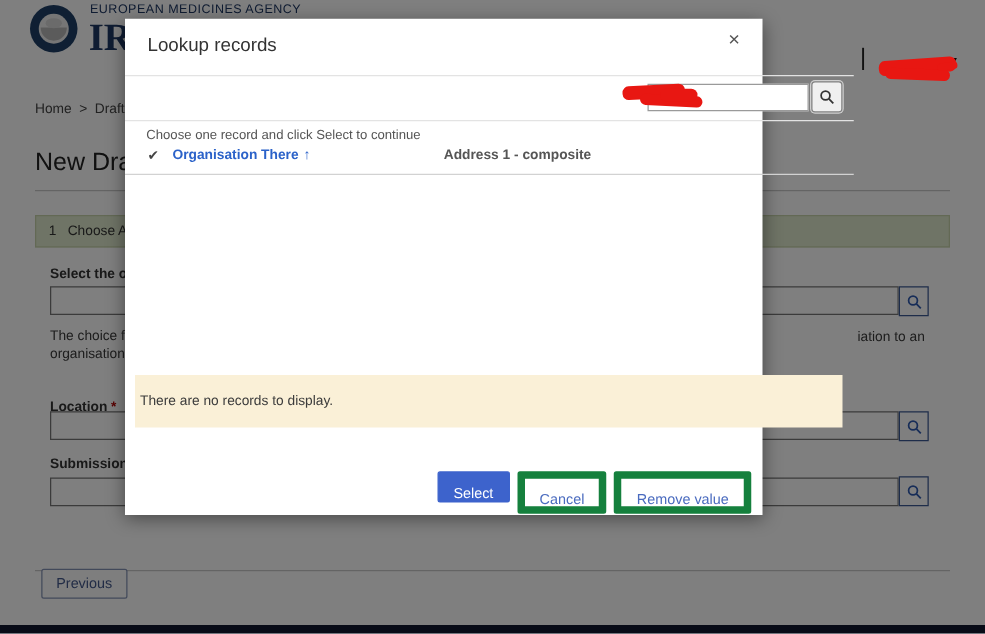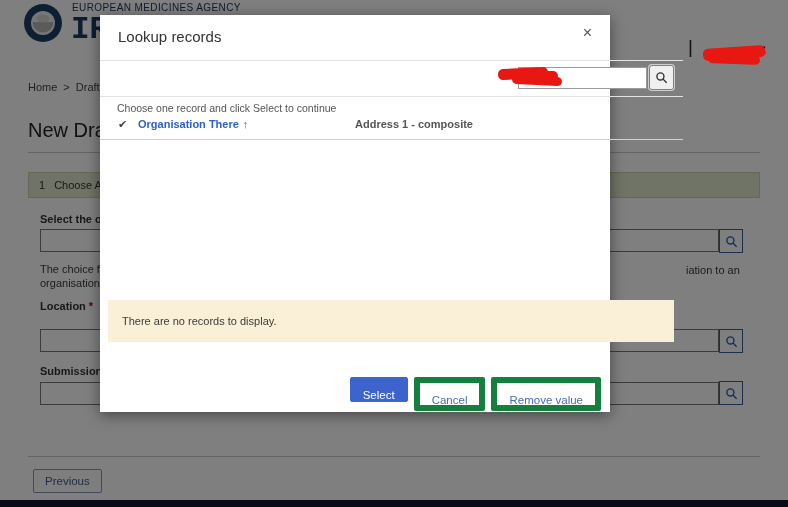--- a/index.html
+++ b/index.html
@@ -6,42 +6,42 @@
   html,body { background:#e8e8e8; }
   .screen {
     position:relative; width:788px; height:507px; overflow:hidden;
     background:#ffffff; font-family:"Liberation Sans", sans-serif; font-size:11px; color:#333;
   }
   
   .bg { position:absolute; inset:0; z-index:1; }
   .logo { position:absolute; left:23px; top:3px; width:40px; height:40px; }
   .agency { position:absolute; left:72px; top:2px; font-family:Liberation Sans, sans-serif;
             font-size:10px; letter-spacing:0.4px; color:#1f3864; }
-  .irislogo { position:absolute; left:71px; top:12px; font-family:Liberation Mono, monospace;
+  .irislogo { position:absolute; left:71px; top:12px; font-family:Liberation Serif, serif;
               font-size:31px; font-weight:600; color:#1f3864; }
   .user-sep { position:absolute; left:688px; top:36px; font-size:19px; color:#222; }
   .user-caret { position:absolute; left:760px; top:42px; font-size:11px; color:#111; }
   .breadcrumb { position:absolute; left:28px; top:81px; font-size:11px; color:#444; }
   .breadcrumb a { color:#444; text-decoration:none; }
   .breadcrumb .sep { margin:0 6px; }
   .page-title { position:absolute; left:28px; top:119px; font-size:20px; font-weight:400; color:#222; white-space:nowrap; }
   .rule { position:absolute; left:28px; width:732px; height:0; border-top:1px solid #c9c9c9; }
   .rule-1 { top:152px; } .rule-2 { top:456px; }
   .section-bar { position:absolute; left:28px; top:172px; width:732px; height:26px;
                  background:#dfe9cc; border:1px solid #c6d2ab; display:flex; align-items:center; white-space:nowrap; }
   .section-bar .num { margin-left:10px; margin-right:9px; color:#333; }
   .field-label { position:absolute; left:40px; font-weight:bold; color:#333; white-space:nowrap; }
   .req { color:#b30000; margin-left:3px; }
   .bg-input { position:absolute; left:40px; width:679px; height:23px; border:1px solid #767676;
               background:#fff; font-size:11px; padding:0 4px; }
   .lookup-btn { position:absolute; left:719px; width:24px; height:24px; background:#fff;
                 border:1px solid #3c5a94; color:#2f5bb0; display:flex; align-items:center; justify-content:center; cursor:pointer; }
   .lookup-btn svg { width:13px; height:13px; }
   .help { position:absolute; color:#3a3a3a; white-space:nowrap; }
-  .bottom-btns { position:absolute; left:33px; top:469px; display:flex; gap:5px;justify-content:flex-end; }
+  .bottom-btns { position:absolute; left:33px; top:455px; display:flex; gap:5px;justify-content:flex-end; }
   .btn { height:24px; font-size:11.5px; padding:0 11px; border-radius:2px; cursor:pointer;
          font-family:"Liberation Sans", sans-serif; }
   .btn-outline { background:#fdfdfd; border:1px solid #8593b5; color:#44598c; }
   .btn-primary { background:#3d63cc; border:1px solid #3d63cc; color:#ffffff; }
   .footer-bar { position:absolute; left:0; bottom:0; width:788px; height:7px; background:#10172e; }
   
   .backdrop { position:absolute; inset:0; background:rgba(0,0,0,0.5); z-index:5; }
   
   .modal { position:absolute; left:100px; top:15px; width:510px; height:397px; background:#fff;
            z-index:10; box-shadow:0 3px 14px rgba(0,0,0,0.45); }
@@ -58,21 +58,21 @@
                   box-shadow:0 0 0 1px #cfcfcf; }
   .m-search-btn svg { width:13px; height:13px; }
   .m-instruction { position:absolute; left:17px; top:87px; font-size:10.5px; color:#555; }
   .m-check { position:absolute; left:18px; top:103px; color:#444; font-size:11px; }
   .m-col-org { position:absolute; left:38px; top:103px; font-weight:bold; color:#2b62c9; cursor:pointer; }
   .m-col-org .arrow { margin-left:4px; }
   .m-col-addr { position:absolute; left:255px; top:103px; font-weight:bold; color:#555; }
   .m-head-rule { position:absolute; left:0; top:124px; width:583px; border-top:1px solid #d2d2d2; }
   .m-banner { position:absolute; left:8px; top:285px; width:566px; height:42px; background:#faf0d7;
               display:flex; align-items:center; }
-  .m-banner span { margin-left:14px; color:#3b3b3b;text-align:center; }
+  .m-banner span { margin-left:4px; color:#3b3b3b;text-align:center; }
   .m-footer { position:absolute; top:362px; right:9px; display:flex; gap:6px; }
   .mbtn { height:25px; font-size:11.5px; padding:11px 12px; border-radius:2px; cursor:pointer;
           font-family:"Liberation Sans", sans-serif; }
   .mbtn-primary { background:#3d63cc; border:1px solid #3d63cc; color:#fff; }
   .mbtn-sec { background:#fff; border:6px solid #15803d; color:#4a6bbf; }
   
   .red { position:absolute; background:#e81712; z-index:20; border-radius:5px; }
 </style>
 </head>
 <body>
@@ -110,21 +110,21 @@
       <svg viewBox="0 0 24 24">
           <circle cx="10" cy="10" r="6.5" fill="none" stroke="currentColor" stroke-width="2.6"></circle>
           <line x1="15" y1="15" x2="21.5" y2="21.5" stroke="currentColor" stroke-width="2.6"></line>
         </svg>
     </button>
 
     <div class="help" style="left:40px; top:263px;">The choice fie</div>
     <div class="help" style="left:40px; top:277px;">organisation</div>
     <div class="help" style="left:686px; top:264px;">iation to an</div>
 
-    <div class="field-label" style="top:300px;"><span>Location</span><span class="req">*</span></div>
+    <div class="field-label" style="top:320px;"><span>Location</span><span class="req">*</span></div>
     <input class="bg-input" style="top: 329px;">
     <button class="lookup-btn" style="top:329px;">
       <svg viewBox="0 0 24 24">
           <circle cx="10" cy="10" r="6.5" fill="none" stroke="currentColor" stroke-width="2.6"></circle>
           <line x1="15" y1="15" x2="21.5" y2="21.5" stroke="currentColor" stroke-width="2.6"></line>
         </svg>
     </button>
 
     <div class="field-label" style="top:365px;">Submission</div>
     <input class="bg-input" style="top: 382px;">

